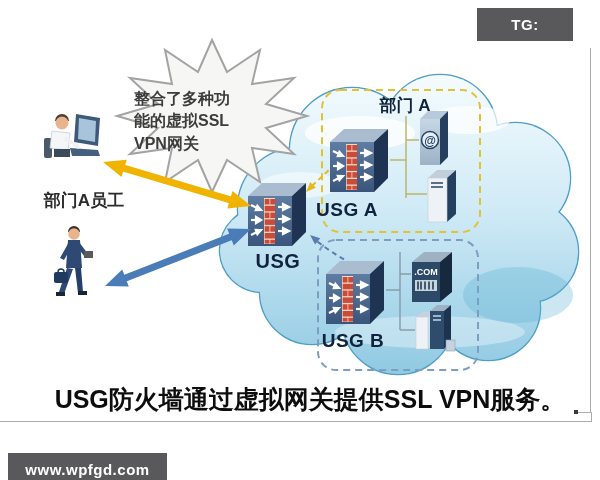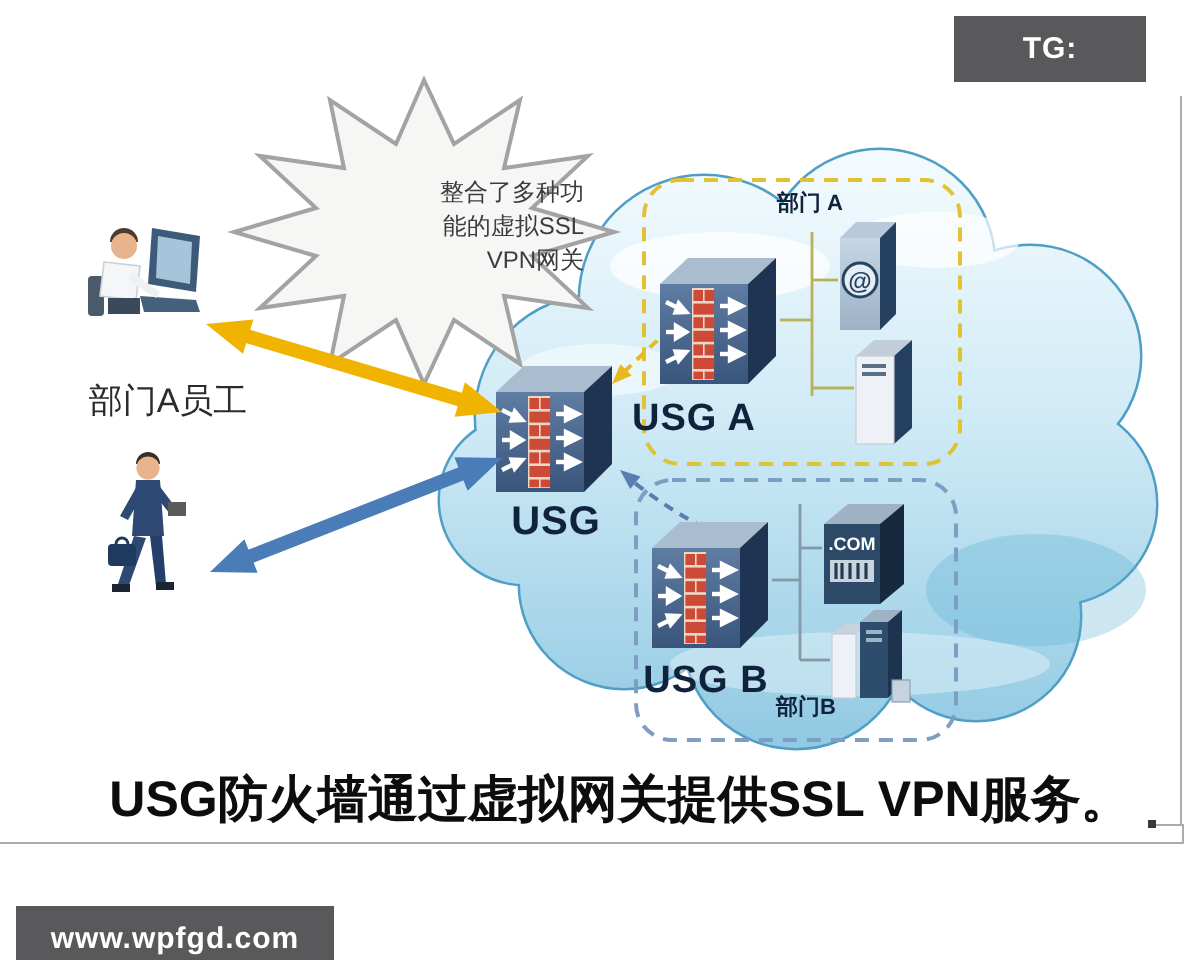--- a/index.html
+++ b/index.html
@@ -4,25 +4,25 @@
 <style>
   html,body{margin:0;padding:0;}
   body{font-family:"Liberation Sans","DejaVu Sans",sans-serif;}
   .page{position:relative;width:600px;height:480px;background:#ffffff;overflow:hidden;}
   .badge{position:absolute;background:#59595b;color:#ffffff;font-weight:bold;
          font-size:15px;letter-spacing:.5px;text-align:center;}
   .badge-top{left:477px;top:8px;width:96px;height:33px;line-height:33px;}
   .badge-bottom{left:8px;top:453px;width:159px;height:34px;line-height:34px;}
   .scene{position:absolute;left:0;top:0;}
   .lbl{position:absolute;color:#10223c;font-weight:bold;text-align:center;}
-  .lbl-dept{font-size:11px;}
+  .lbl-dept{font-size:17px;}
   .lbl-usg{font-size:19px;letter-spacing:.5px;}
-  .lbl-user{color:#2b2b2b;font-size:17px;font-weight:normal;}
-  .callout-text{position:absolute;left:134px;top:88px;width:158px;text-align:right;
-                color:#3c3c3c;font-size:12px;font-weight:normal;line-height:1.4;
+  .lbl-user{color:#2b2b2b;font-size:17px;font-weight:bold;}
+  .callout-text{position:absolute;left:134px;top:88px;width:158px;text-align:left;
+                color:#3c3c3c;font-size:16px;font-weight:bold;line-height:1.4;
                 white-space:pre-line;}
   .caption{position:absolute;left:40px;top:383px;width:540px;text-align:center;
            color:#0d0d0d;font-size:25px;font-weight:600;}
   .frame{position:absolute;background:#ababab;}
   .frame-dot{position:absolute;background:#3a3a3a;}
 </style>
 </head>
 <body>
 
 <div class="page">
@@ -289,21 +289,20 @@
   </svg>
 
   <div class="callout-text">整合了多种功
 能的虚拟SSL
 VPN网关</div>
 
   <div class="lbl lbl-dept" style="left:370px;top:94px;width:70px;">部门 A</div>
   <div class="lbl lbl-usg" style="left:247px;top:250px;width:62px;font-size:20px;">USG</div>
   <div class="lbl lbl-usg" style="left:312px;top:199px;width:70px;">USG A</div>
   <div class="lbl lbl-usg" style="left:316px;top:330px;width:74px;">USG B</div>
-  <div class="lbl lbl-dept" style="left:368px;top:346px;width:70px;">部门B</div>
 
   <div class="lbl lbl-user" style="left:28px;top:189px;width:112px;">部门A员工</div>
 
   <div class="caption">USG防火墙通过虚拟网关提供SSL VPN服务。</div>
 
   <div class="frame" style="left:0;top:421px;width:592px;height:1px;"></div>
   <div class="frame" style="left:590px;top:48px;width:1px;height:365px;"></div>
   <div class="frame" style="left:577px;top:412px;width:15px;height:1px;"></div>
   <div class="frame" style="left:591px;top:412px;width:1px;height:10px;"></div>
   <div class="frame-dot" style="left:574px;top:410px;width:4px;height:4px;"></div>

